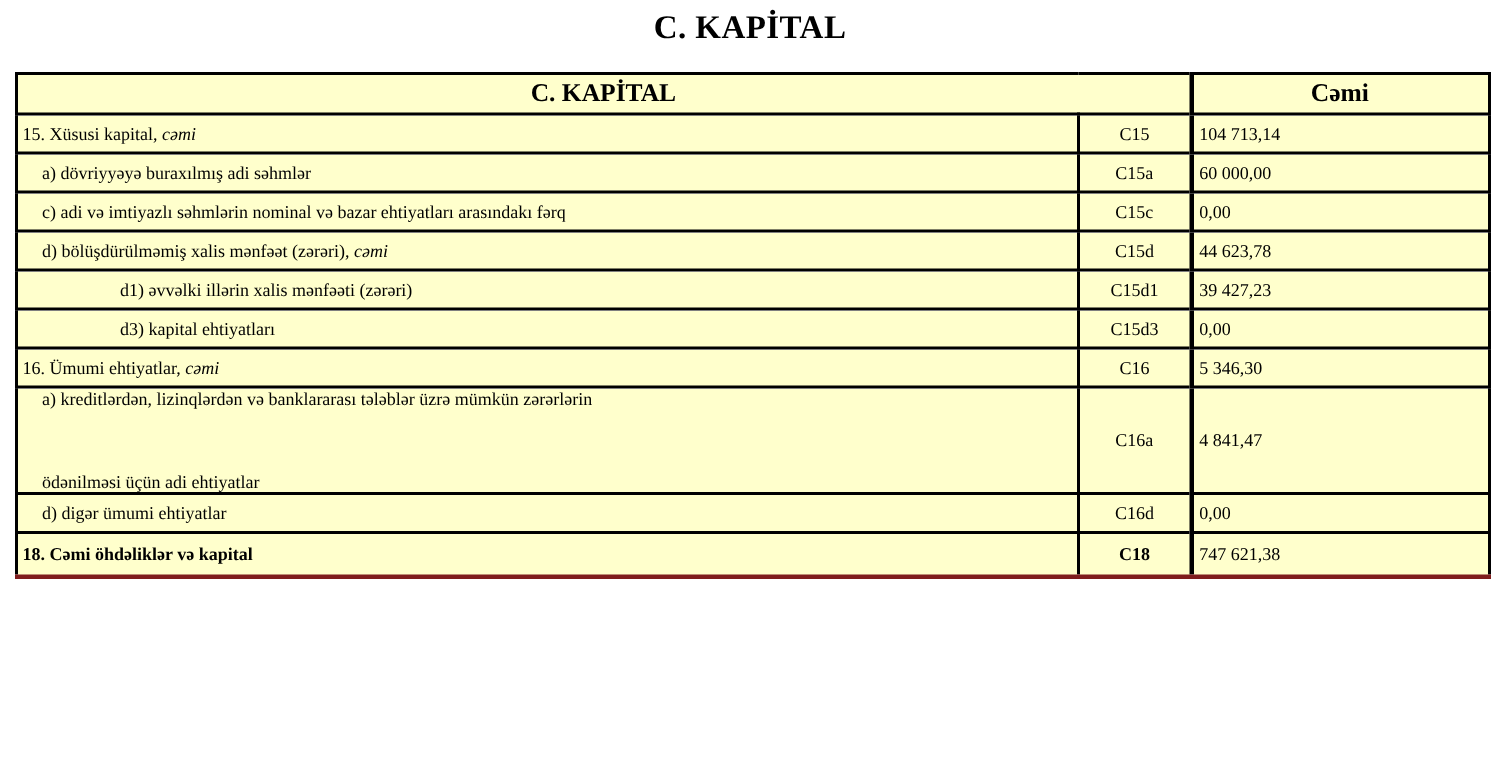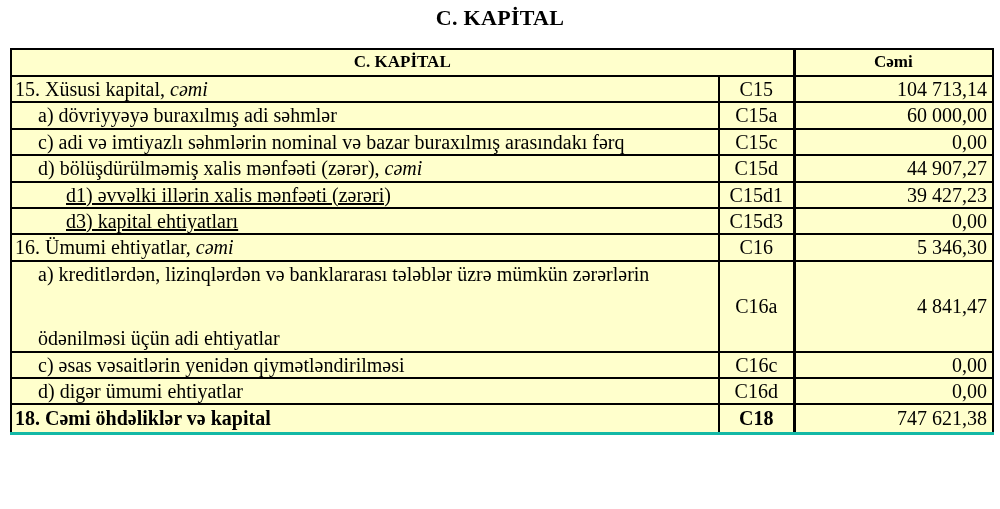--- a/index.html
+++ b/index.html
@@ -26,45 +26,44 @@
     border-collapse: collapse;
     table-layout: fixed;
     border: 2px solid #000;
   }
   col.c-label { width: 708px; }
   col.c-code  { width: 75px;  }
   col.c-value { width: 199px; }
   td {
     border: 2px solid #000;
     background: #FFFFCC;
-    font-size: 20px;
+    font-size: 12px;
     line-height: 1.22;
     padding: 0 4px;
     vertical-align: middle;
     overflow: hidden;
   }
   tr.hdr td {
     font-size: 17px;
     font-weight: bold;
     text-align: center;
     height: 27px;
   }
   tr.r { height: 26px; }
   tr.tall { height: 52px; }
   tr.total { height: 29px; }
-  tr:last-child td { border-bottom: 3px solid #14b8a6; }
+  tr:last-child td { border-bottom: 3px solid #7f1d1d; }
   td.label-cell { text-align: left; padding-left: 3px; }
   td.code-cell  { text-align: center; }
   td.value-cell {
-    text-align: right;
     padding-right: 5px;
     border-left: 3px solid #000;
   }
-  tr.indent-1 td.label-cell { padding-left: 26px; }
-  tr.indent-2 td.label-cell { padding-left: 54px; text-decoration: underline; }
+  tr.indent-1 td.label-cell { padding-left: 16px; }
+  tr.indent-2 td.label-cell { padding-left: 68px; }
   tr.total td.label-cell,
   tr.total td.code-cell { font-weight: bold; }
   .lbl-italic { font-style: italic; }
   .lbl-line2 { display: block; margin-top: 40px; }
 </style>
 </head>
 <body>
 
 <h1 class="page-title">C. KAPİTAL</h1>
 
@@ -87,29 +86,29 @@
     </tr>
 
     <tr class="r indent-1">
       <td class="label-cell"><span>a) dövriyyəyə buraxılmış adi səhmlər</span></td>
       <td class="code-cell">C15a</td>
       <td class="value-cell">60 000,00</td>
     </tr>
 
 
     <tr class="r indent-1">
-      <td class="label-cell"><span>c) adi və imtiyazlı səhmlərin nominal və bazar buraxılmış arasındakı fərq</span></td>
+      <td class="label-cell"><span>c) adi və imtiyazlı səhmlərin nominal və bazar ehtiyatları arasındakı fərq</span></td>
       <td class="code-cell">C15c</td>
       <td class="value-cell">0,00</td>
     </tr>
 
     <tr class="r indent-1">
-      <td class="label-cell"><span>d) bölüşdürülməmiş xalis mənfəəti (zərər), </span><span class="lbl-italic">cəmi</span></td>
+      <td class="label-cell"><span>d) bölüşdürülməmiş xalis mənfəət (zərəri), </span><span class="lbl-italic">cəmi</span></td>
       <td class="code-cell">C15d</td>
-      <td class="value-cell">44 907,27</td>
+      <td class="value-cell">44 623,78</td>
     </tr>
 
     <tr class="r indent-2">
       <td class="label-cell"><span>d1) əvvəlki illərin xalis mənfəəti (zərəri)</span></td>
       <td class="code-cell">C15d1</td>
       <td class="value-cell">39 427,23</td>
     </tr>
 
 
     <tr class="r indent-2">
@@ -124,25 +123,20 @@
       <td class="value-cell">5 346,30</td>
     </tr>
 
     <tr class="tall indent-1">
       <td class="label-cell"><span>a) kreditlərdən, lizinqlərdən və banklararası  tələblər üzrə mümkün zərərlərin</span><span class="lbl-line2">ödənilməsi üçün adi ehtiyatlar</span></td>
       <td class="code-cell">C16a</td>
       <td class="value-cell">4 841,47</td>
     </tr>
 
 
-    <tr class="r indent-1">
-      <td class="label-cell"><span>c) əsas vəsaitlərin yenidən qiymətləndirilməsi</span></td>
-      <td class="code-cell">C16c</td>
-      <td class="value-cell">0,00</td>
-    </tr>
 
     <tr class="r indent-1">
       <td class="label-cell"><span>d) digər ümumi ehtiyatlar</span></td>
       <td class="code-cell">C16d</td>
       <td class="value-cell">0,00</td>
     </tr>
 
 
     <tr class="total">
       <td class="label-cell"><span>18. Cəmi öhdəliklər və kapital</span></td>

